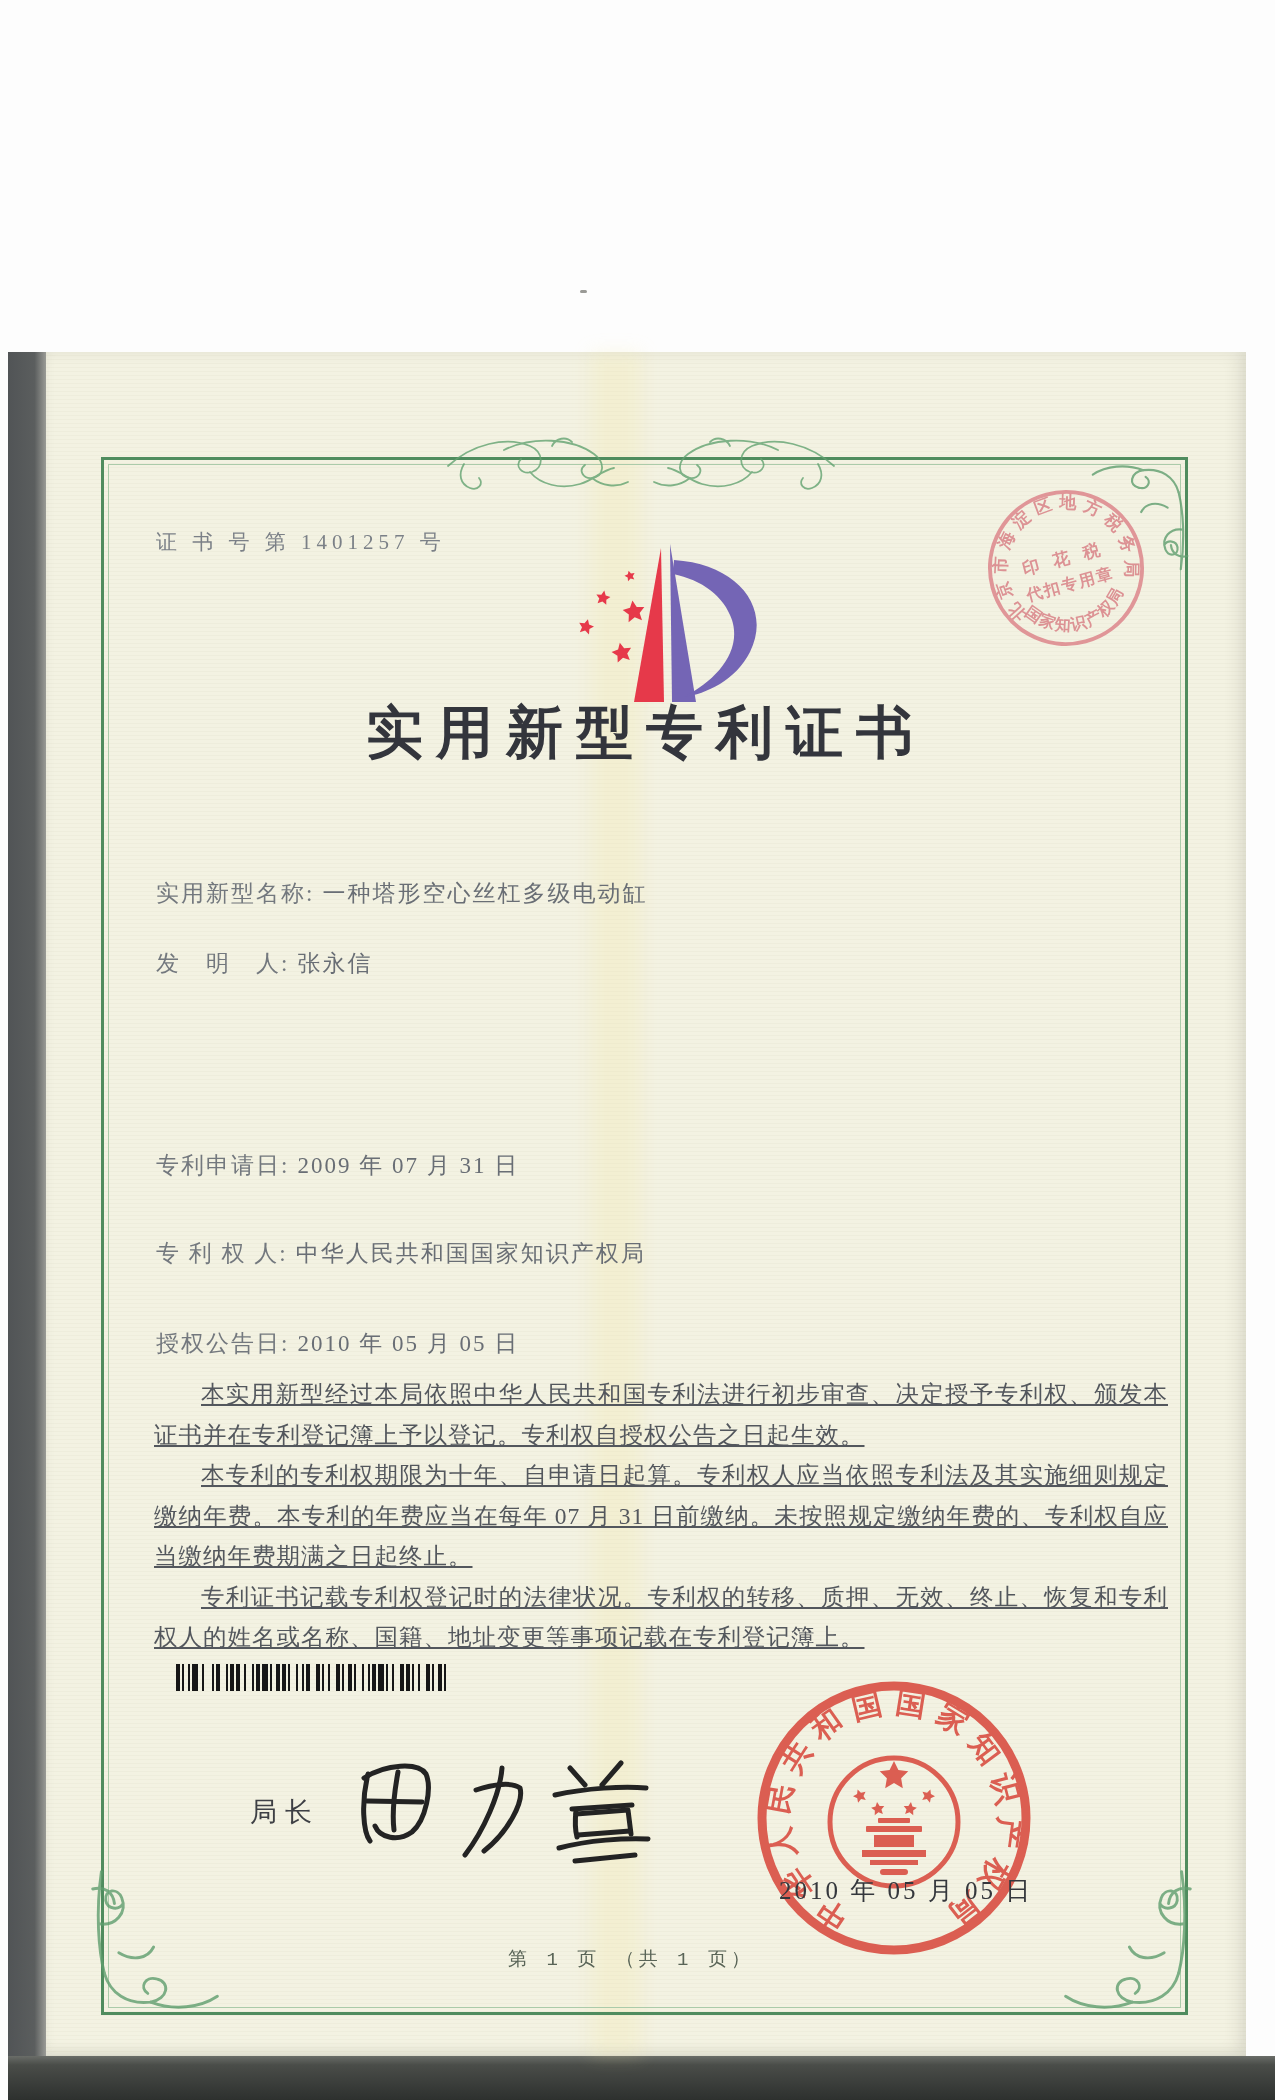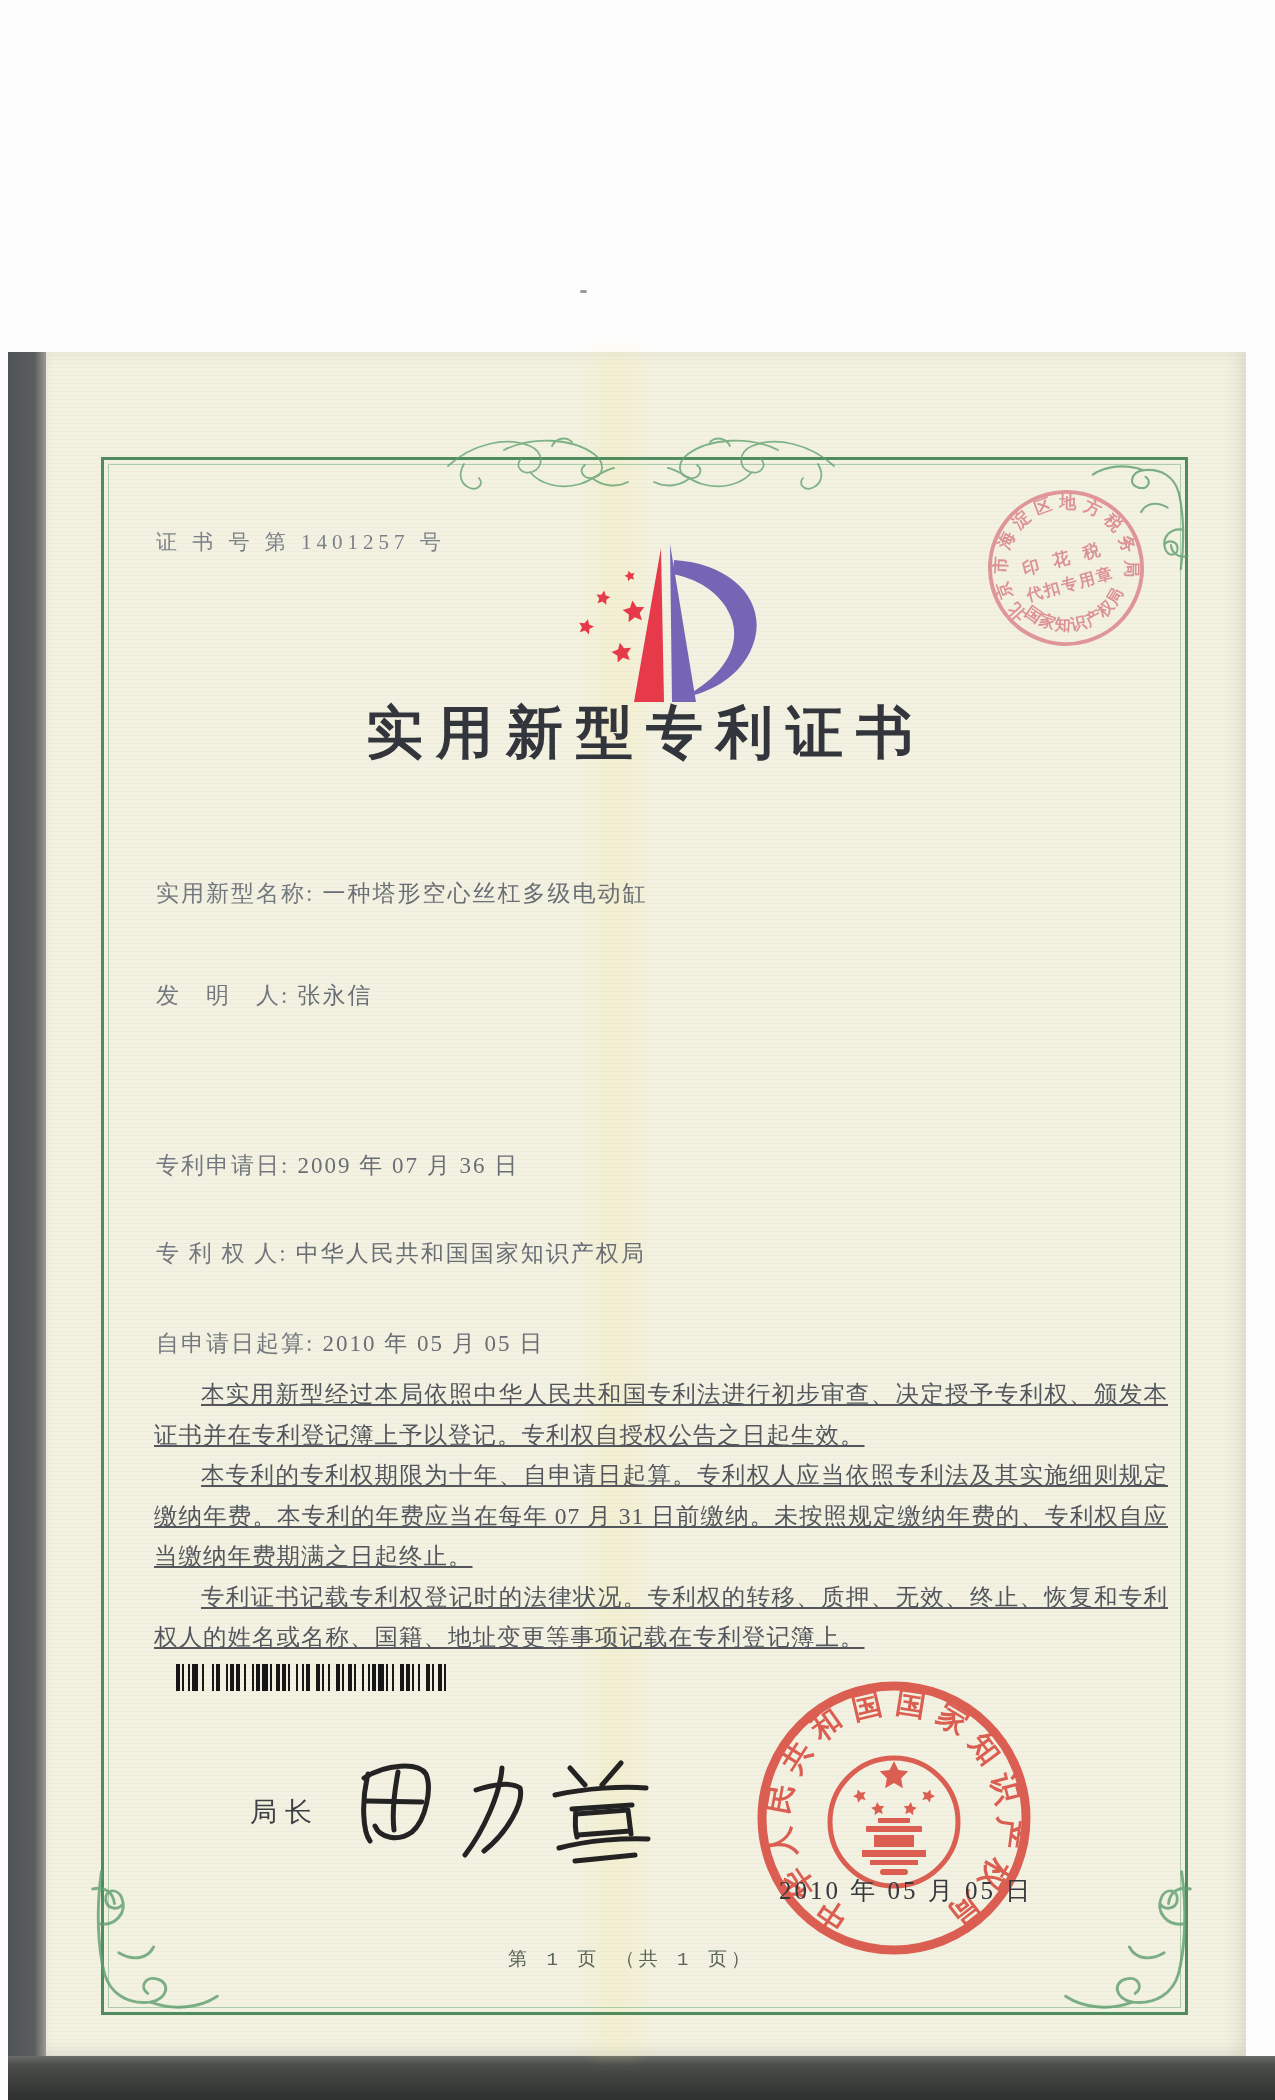--- a/index.html
+++ b/index.html
@@ -96,31 +96,31 @@
       <path d="M115,14 L118,168 L88,168 Z" fill="#e6394a"></path>
       <path d="M124,10 L150,168 L126,168 Z" fill="#7465b5"></path>
       <path d="M128,26 C192,30 226,74 204,118 C190,146 160,160 138,163 C170,146 196,118 186,86 C178,62 156,46 127,40 Z" fill="#7465b5"></path>
     </svg>
 
     <div class="title">实用新型专利证书</div>
 
     <div class="field" style="top:526px">
       <span>实用新型名称:</span><span class="val">一种塔形空心丝杠多级电动缸</span>
     </div>
-    <div class="field" style="top:628px">
+    <div class="field" style="top:596px">
       <span>发　明　人:</span><span class="val">张永信</span>
     </div>
     <div class="field" style="top:798px">
-      <span>专利申请日:</span><span class="val">2009 年 07 月 36 日</span>
+      <span>专利申请日:</span><span class="val">2009 年 07 月 31 日</span>
     </div>
     <div class="field" style="top:886px">
       <span>专 利 权 人:</span><span class="val">中华人民共和国国家知识产权局</span>
     </div>
     <div class="field" style="top:976px">
-      <span>自申请日起算:</span><span class="val">2010 年 05 月 05 日</span>
+      <span>授权公告日:</span><span class="val">2010 年 05 月 05 日</span>
     </div>
 
     <div class="body-text">
       <p>本实用新型经过本局依照中华人民共和国专利法进行初步审查、决定授予专利权、颁发本证书并在专利登记簿上予以登记。专利权自授权公告之日起生效。</p>
       <p>本专利的专利权期限为十年、自申请日起算。专利权人应当依照专利法及其实施细则规定缴纳年费。本专利的年费应当在每年 07 月 31 日前缴纳。未按照规定缴纳年费的、专利权自应当缴纳年费期满之日起终止。</p>
       <p>专利证书记载专利权登记时的法律状况。专利权的转移、质押、无效、终止、恢复和专利权人的姓名或名称、国籍、地址变更等事项记载在专利登记簿上。</p>
     </div>
 
     <div class="barcode">
         <span style="left:0px;width:4px"></span>

